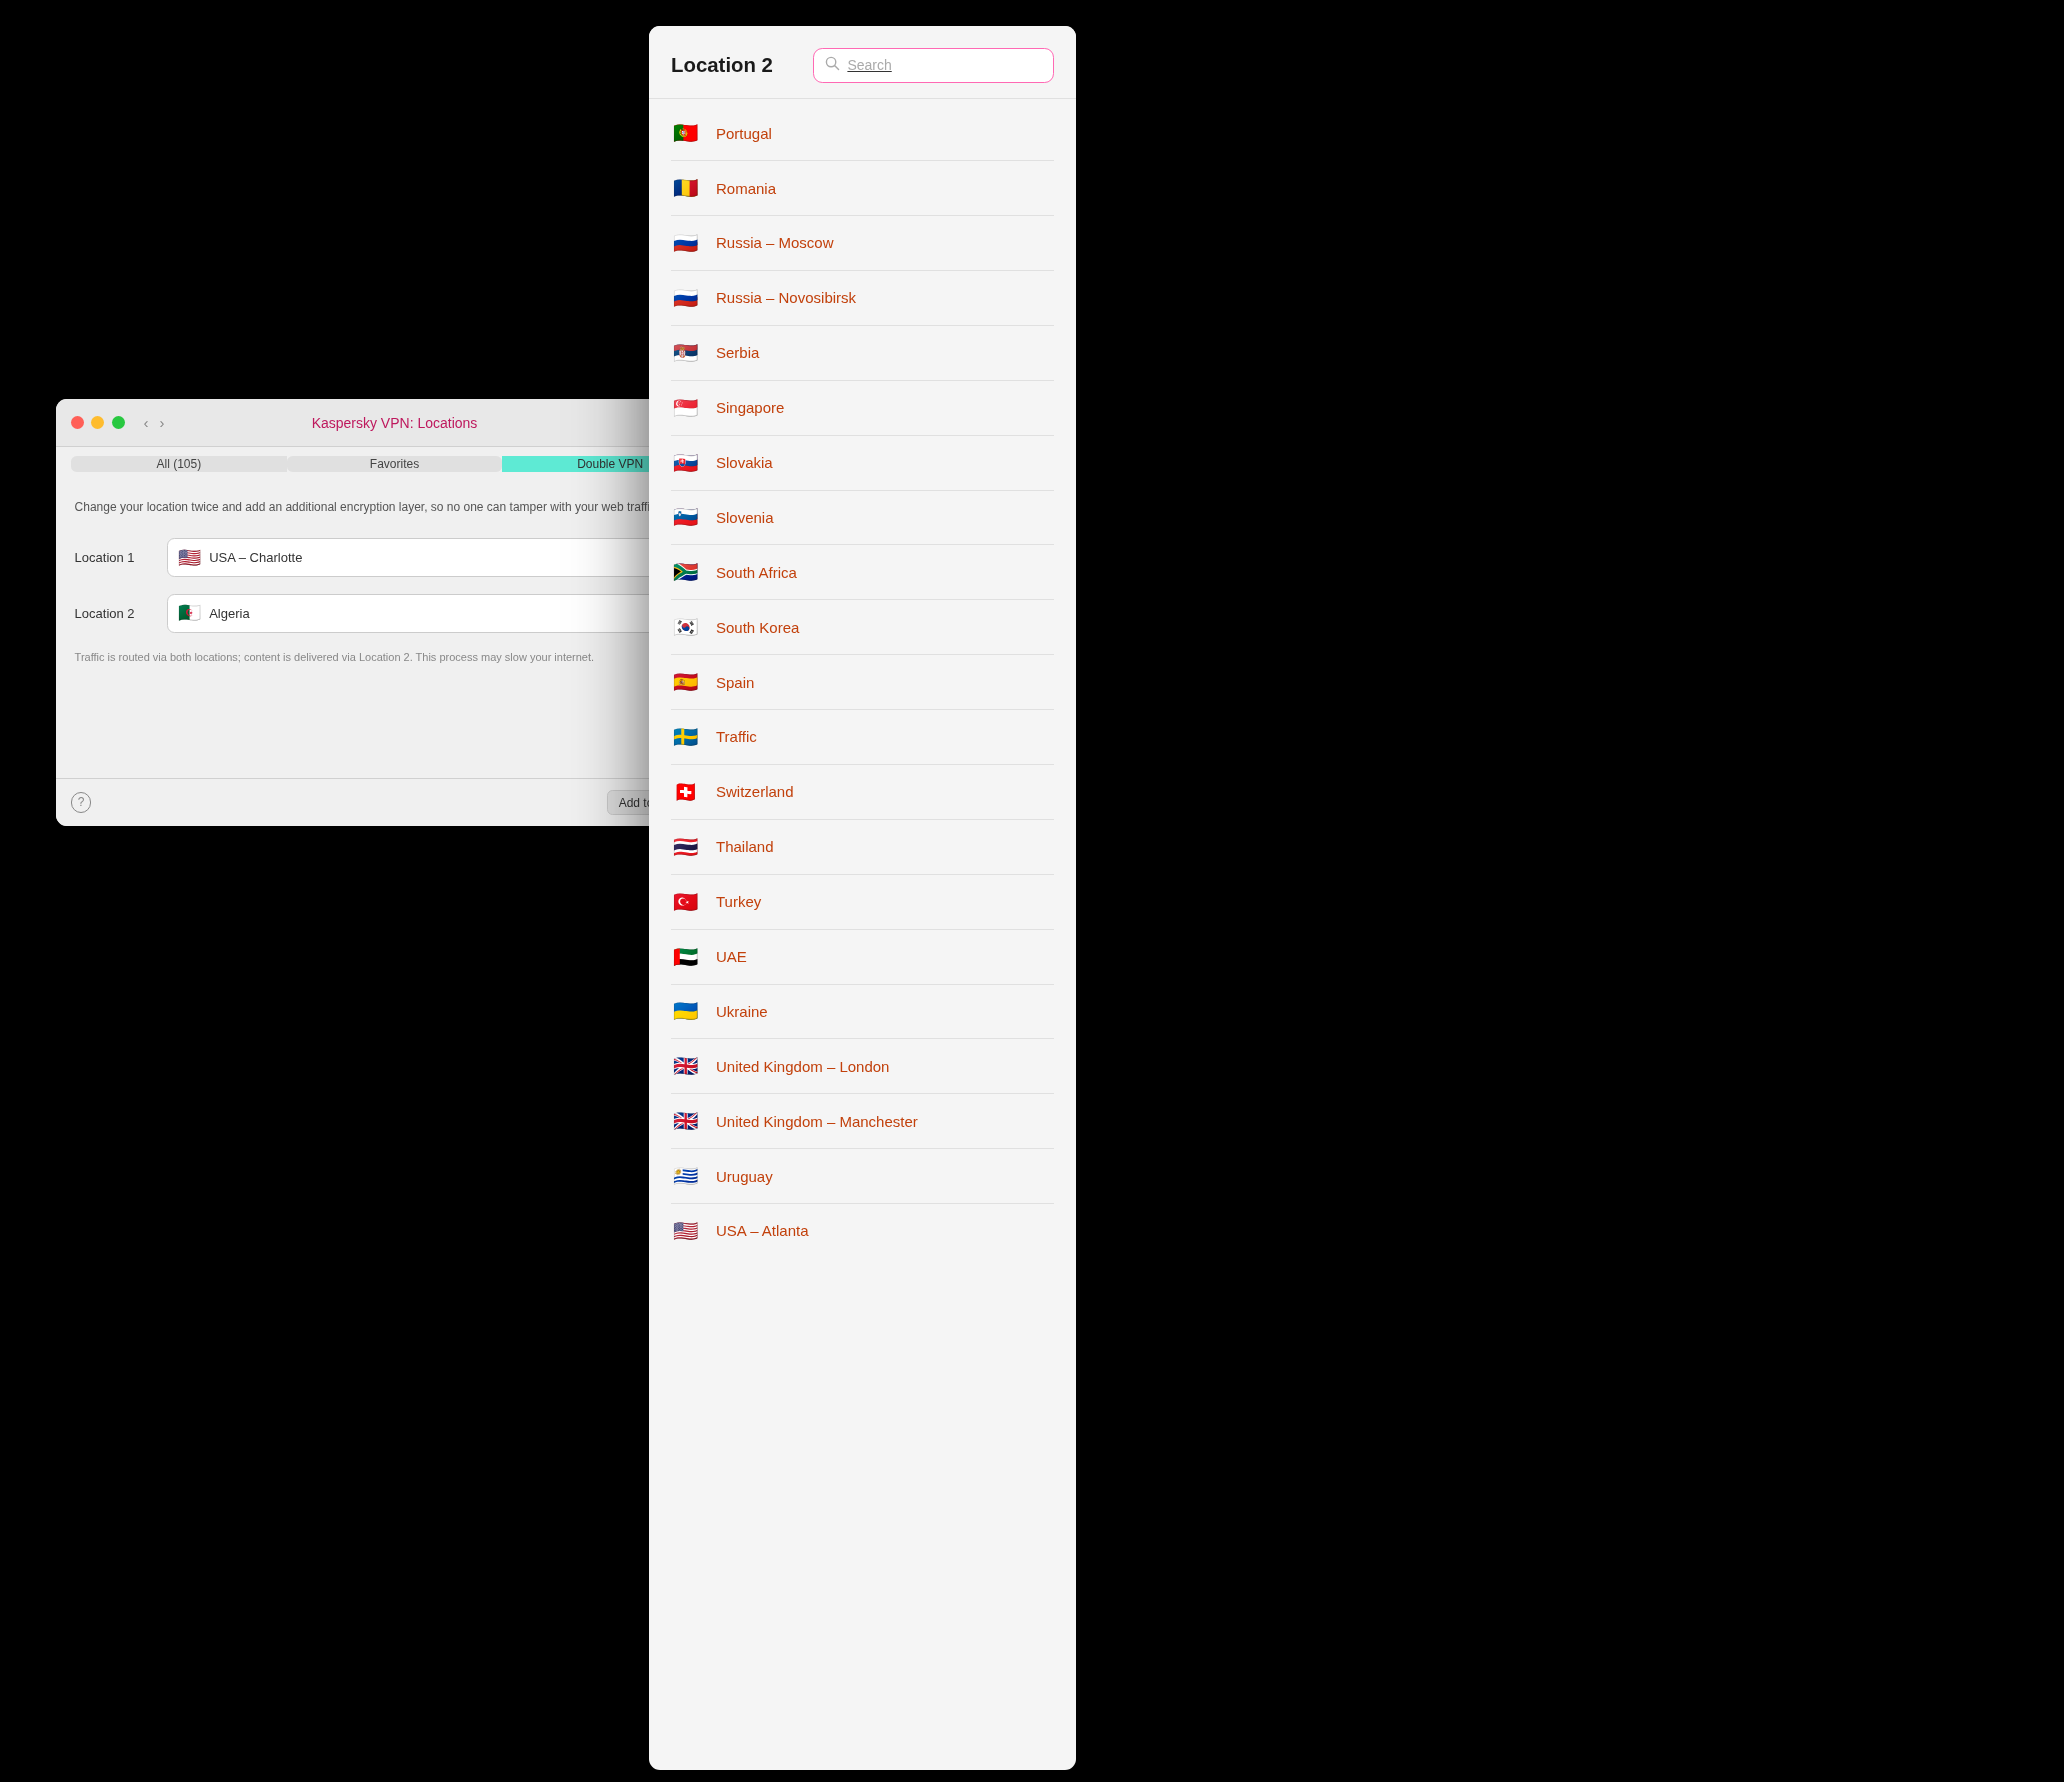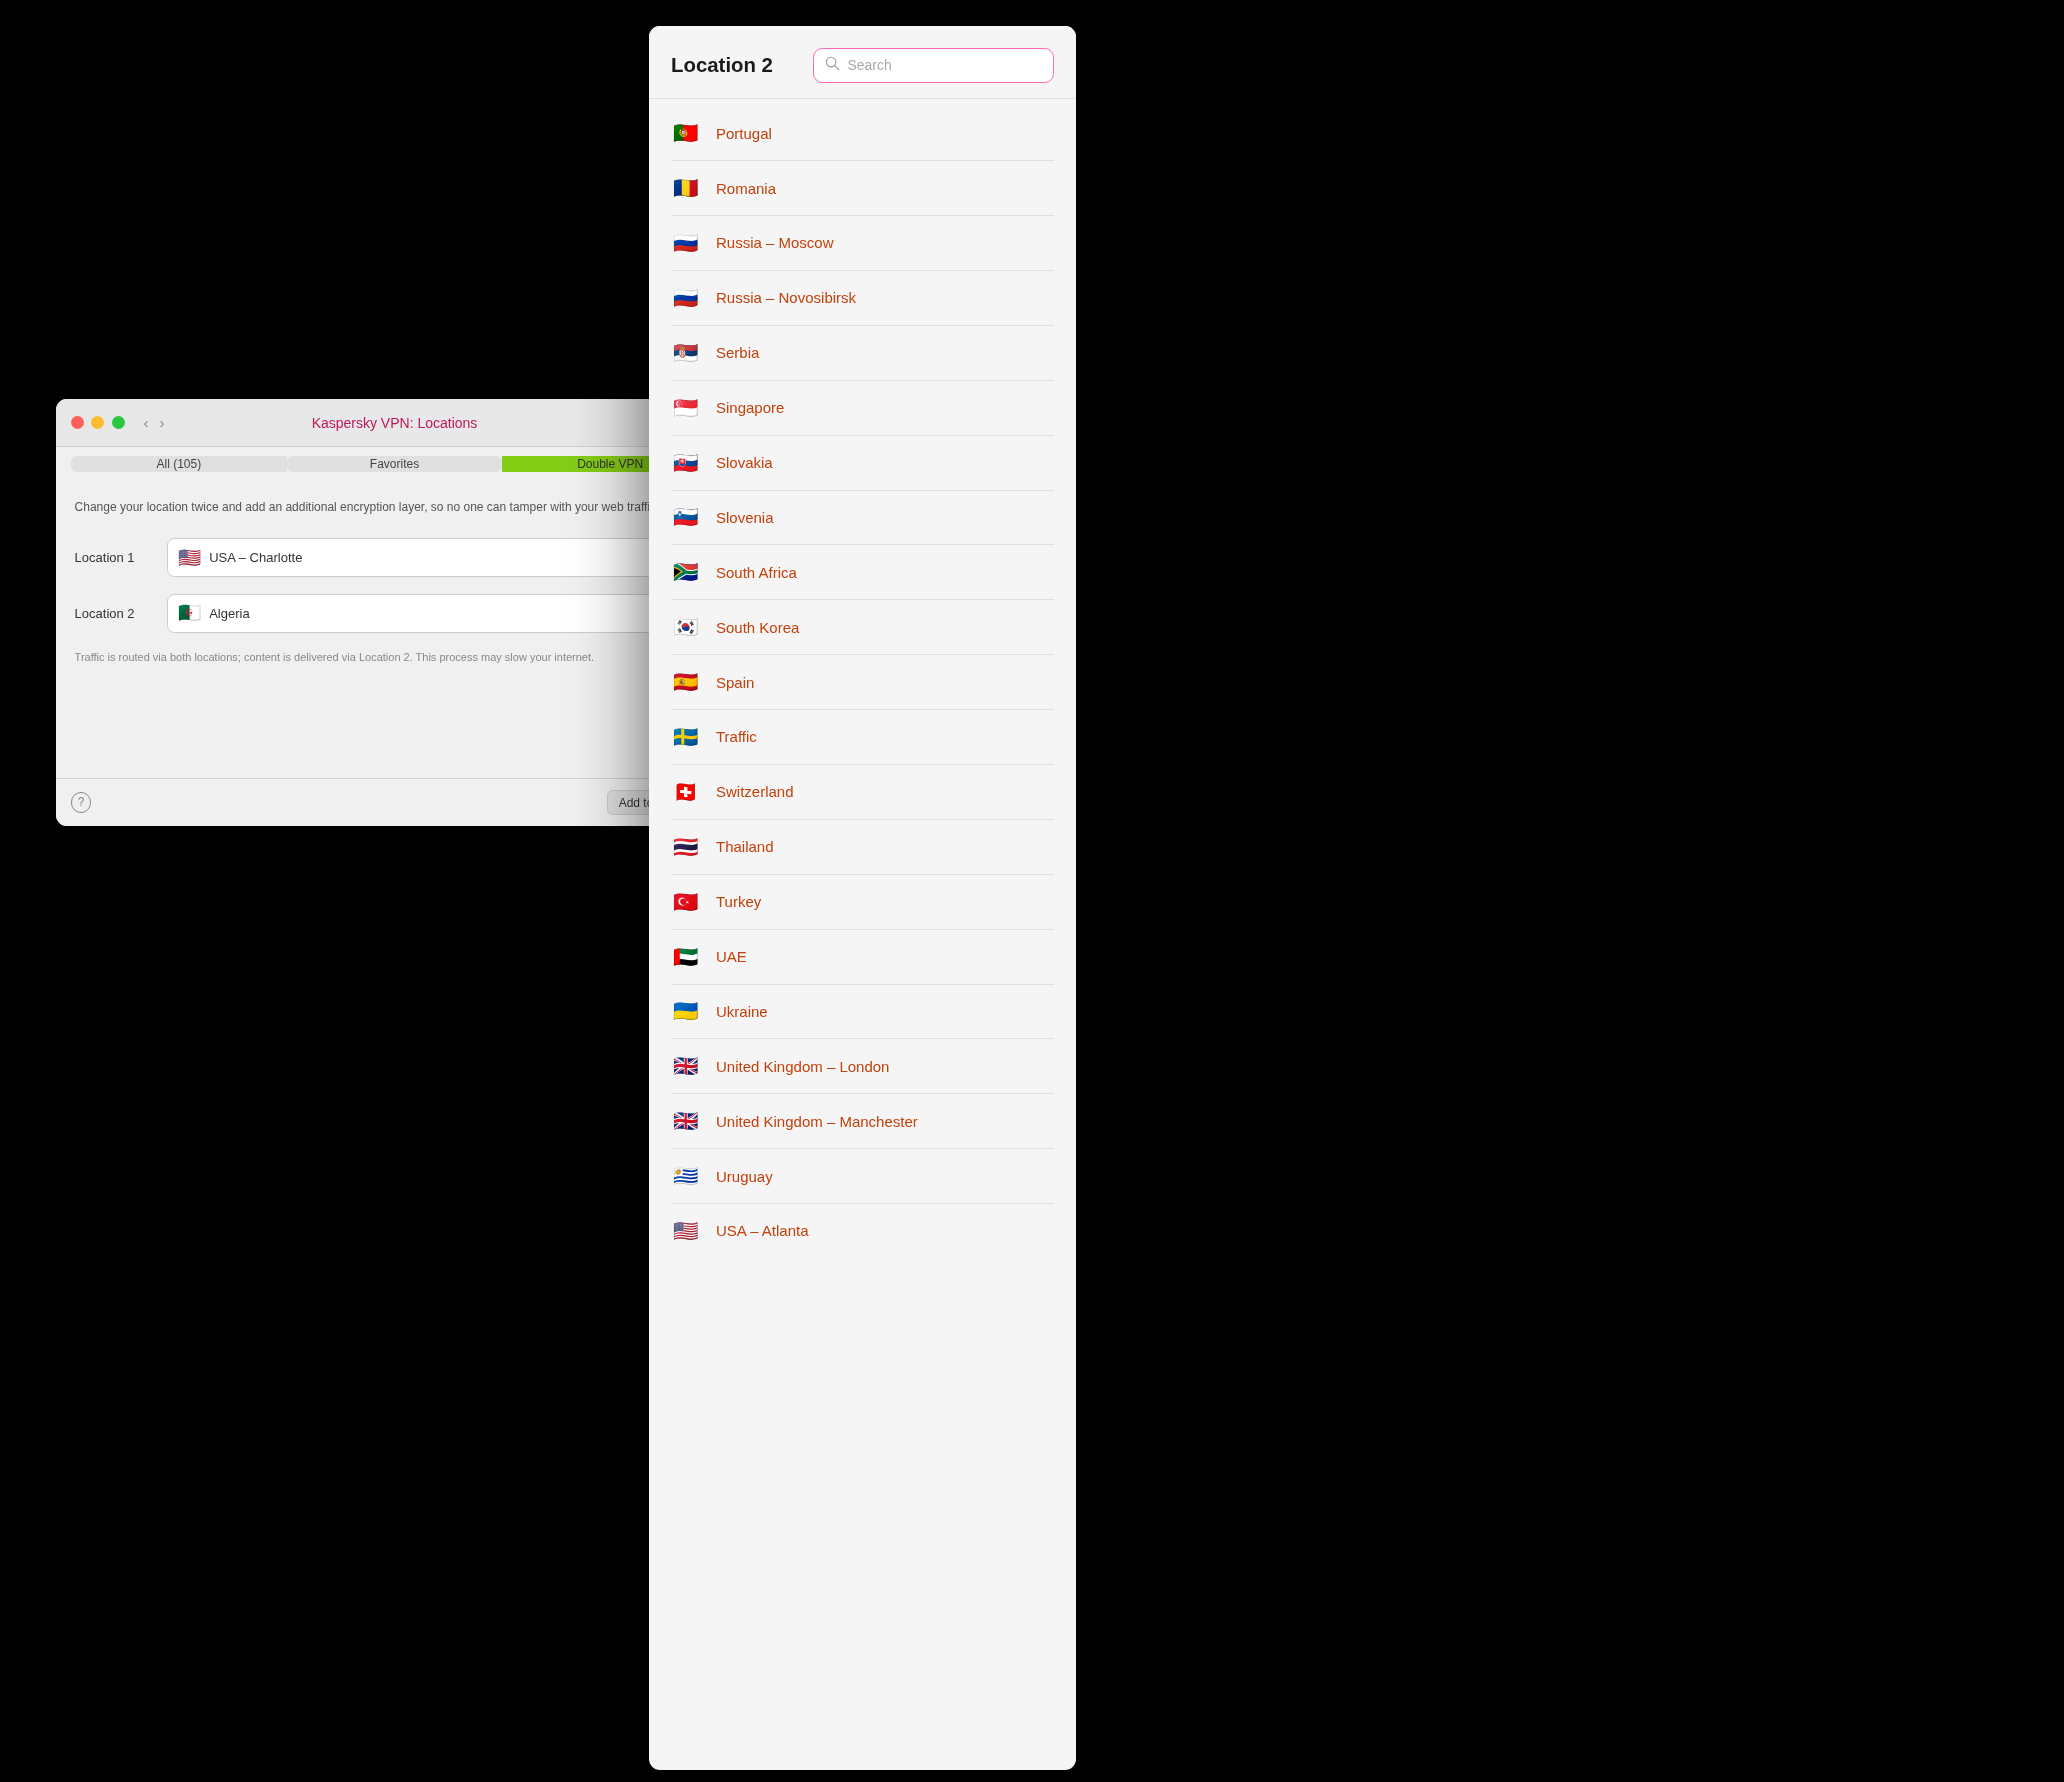--- a/index.html
+++ b/index.html
@@ -94,21 +94,21 @@
       background: #fff;
       color: #333;
       border-radius: 5.6px;
     }
 
     .tab:first-child {
       border-radius: 5.6px 0 0 5.6px;
     }
     .tab:last-child {
       border-radius: 0 5.6px 5.6px 0;
-      background: #84cc16;
+      background: #5eead4;
     }
 
     .back-window-body {
       padding: 16.7px 18.6px;
     }
 
     .description-text {
       font-size: 12px;
       color: #555;
       line-height: 1.5;
@@ -249,20 +249,21 @@
       flex-shrink: 0;
     }
 
     .search-input {
       border: none;
       outline: none;
       font-size: 14px;
       color: #333;
       background: transparent;
       width: 100%;
+      text-decoration: underline;
     }
 
     .search-input::placeholder {
       color: #aaa;
     }
 
     .location-list {
       flex: 1;
       overflow-y: auto;
       padding: 7.4px 0;

